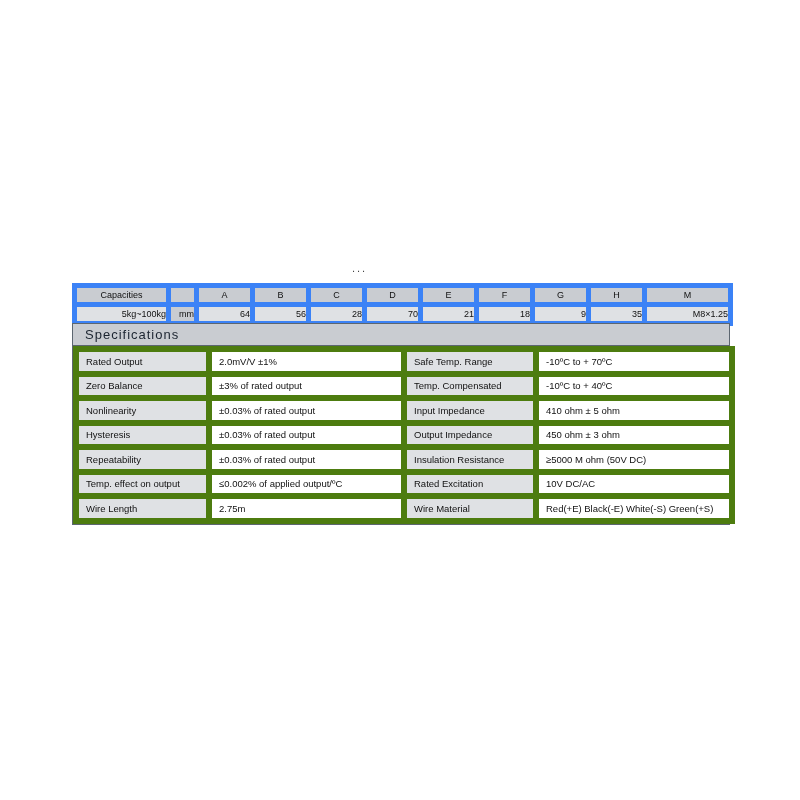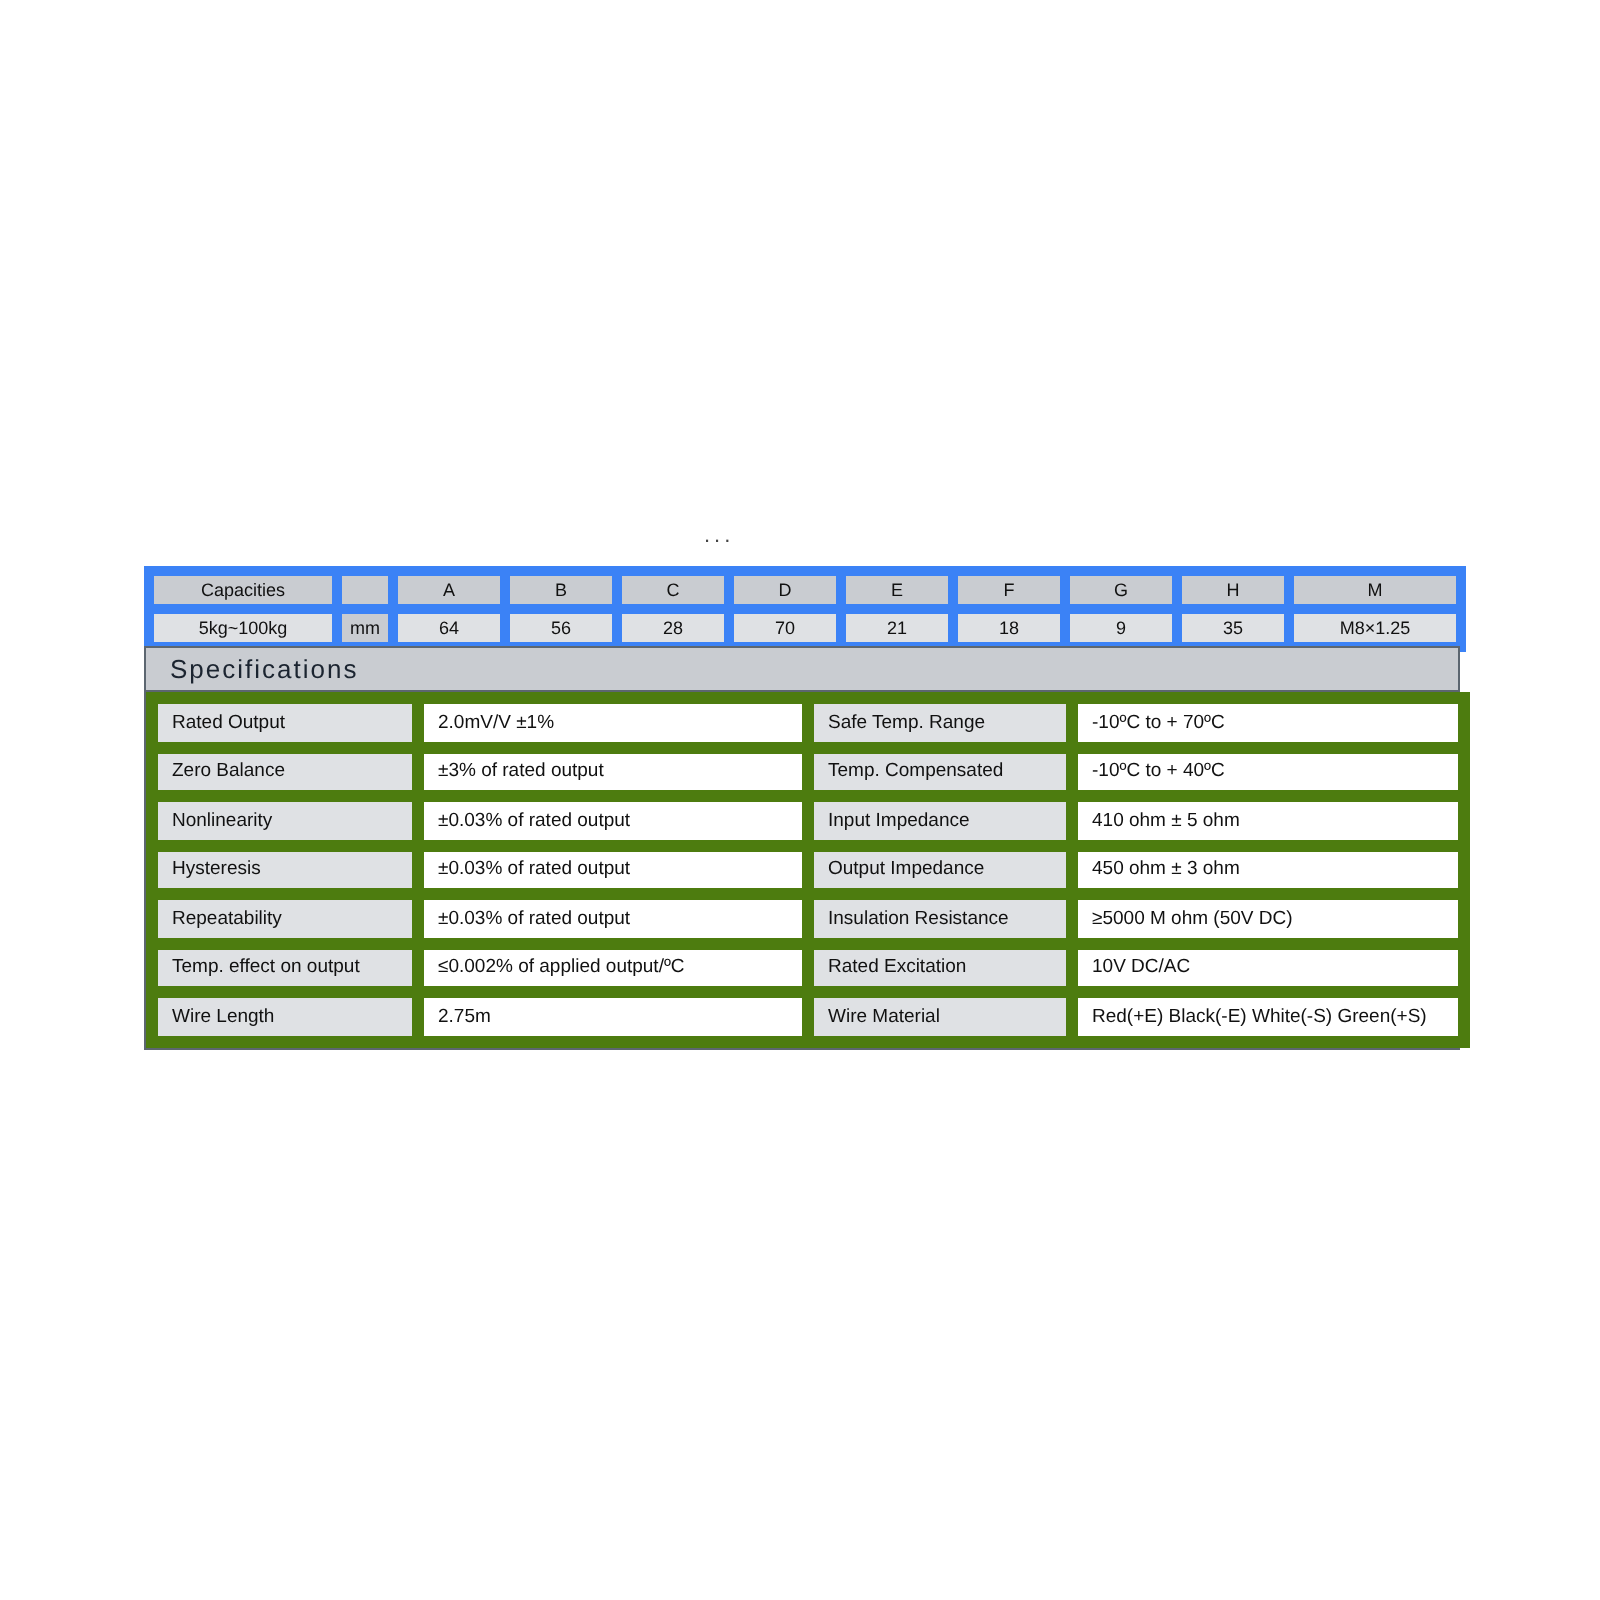--- a/index.html
+++ b/index.html
@@ -56,20 +56,21 @@
   }
   table.dim tr.head td {
     background: #c9ccd1;
     font-size: 9px;
     color: #111;
   }
   table.dim tr.vals td {
     background: #dfe1e4;
     font-size: 9px;
     color: #111;
+    text-align: right;
   }
   table.dim tr.head td.blank,
   table.dim tr.vals td.unit {
     background: #c9ccd1;
     margin-top: 12px;
   }
   table.dim tr.vals td.cap {
     background: #dfe1e4;
   }
 

